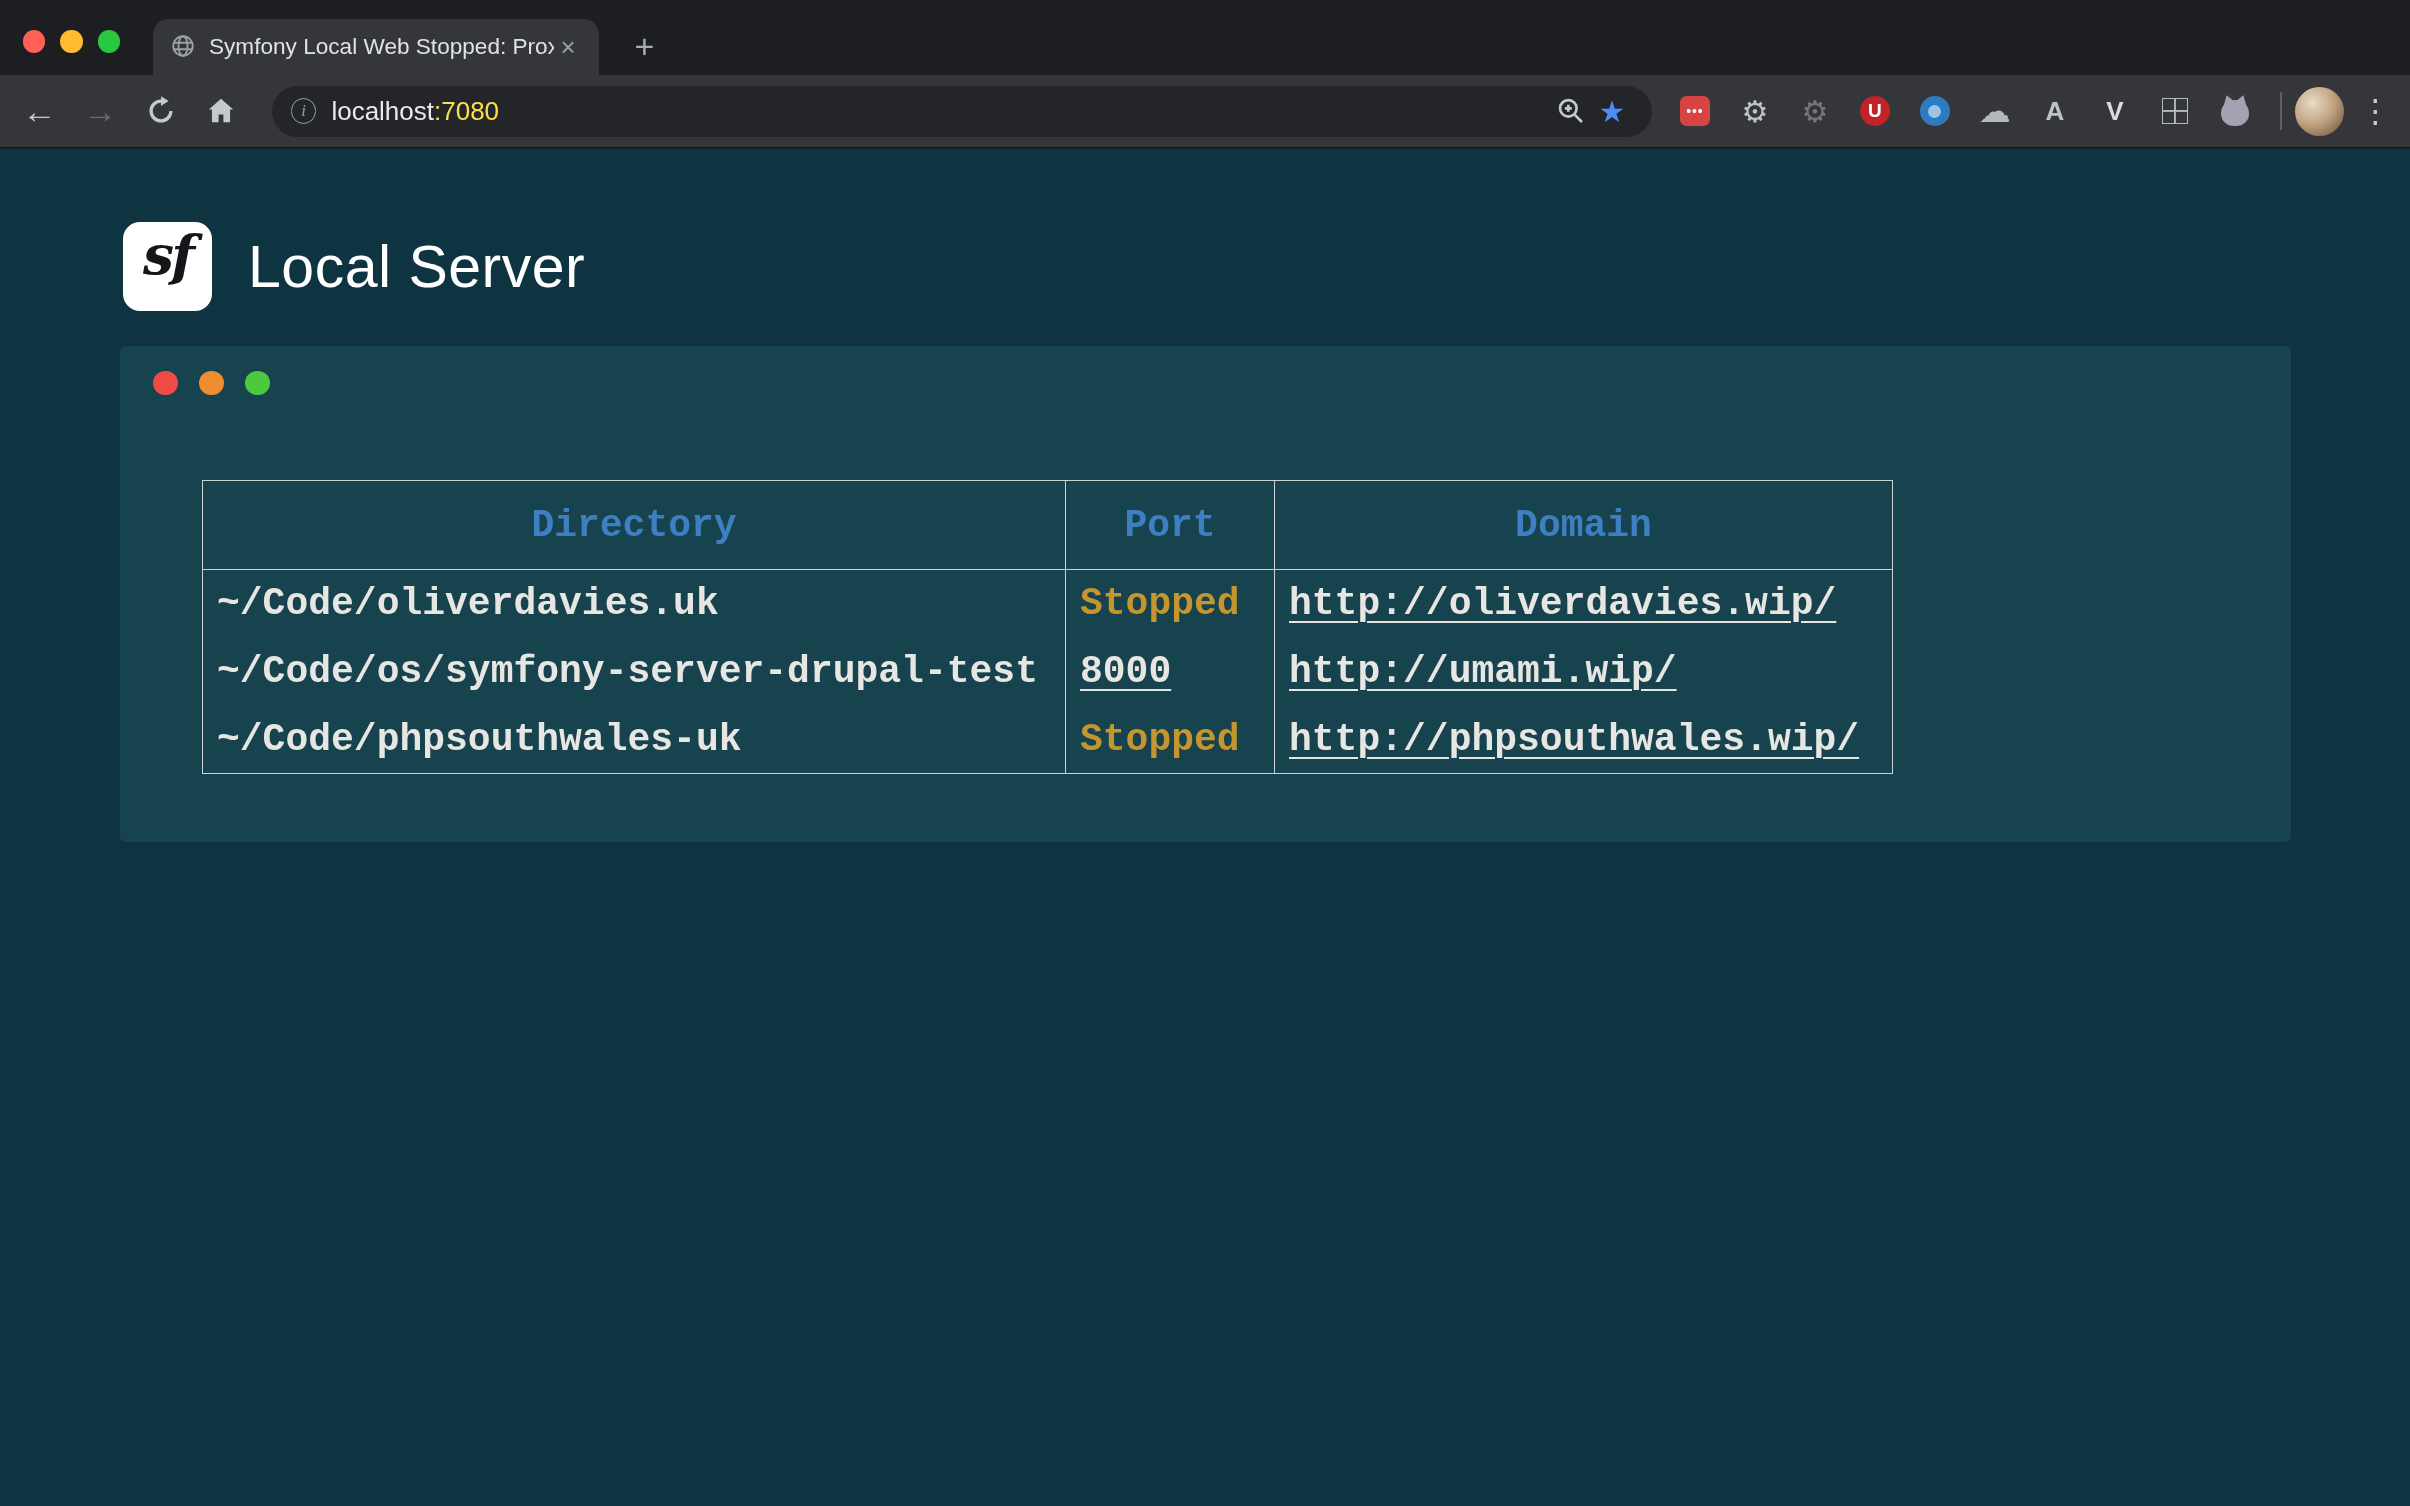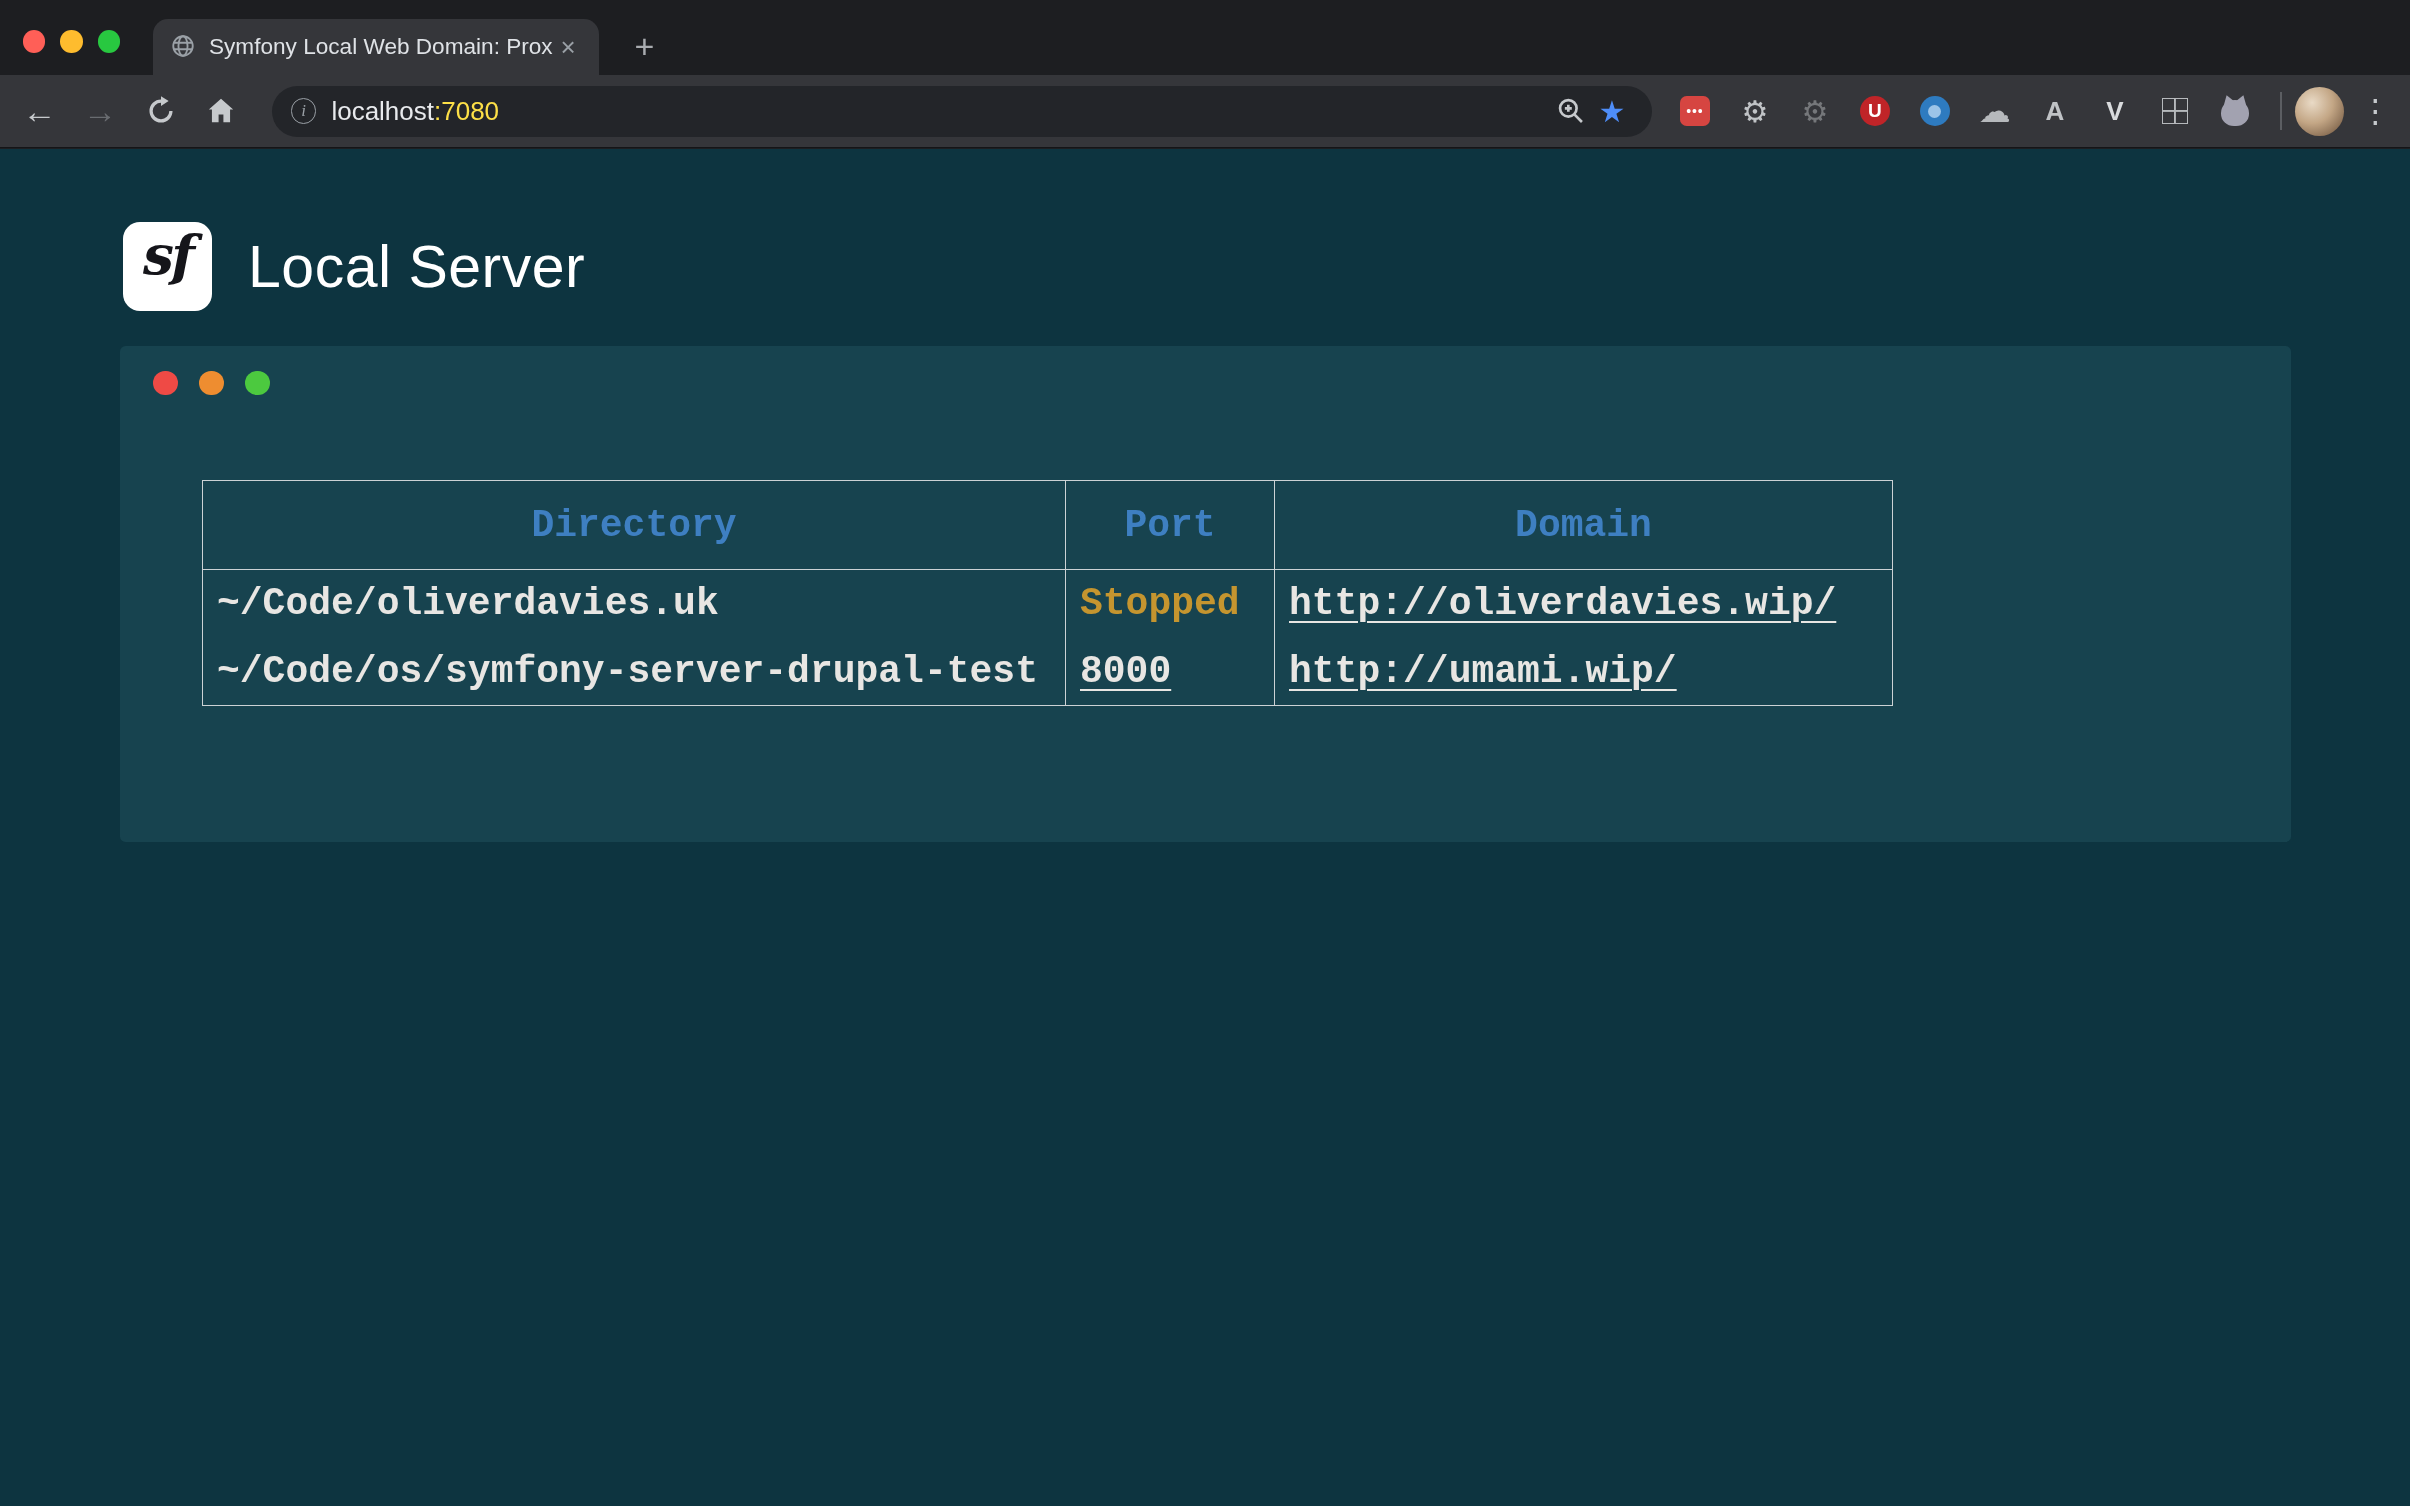--- a/index.html
+++ b/index.html
@@ -115,21 +115,21 @@
     <div class="tab">
       <span>
         <svg viewBox="0 0 24 24" width="26" height="26">
           <g fill="none" stroke="#9aa0a6" stroke-width="1.7">
             <circle cx="12" cy="12" r="9"></circle>
             <ellipse cx="12" cy="12" rx="4.2" ry="9"></ellipse>
             <path d="M3.4 9h17.2M3.4 15h17.2"></path>
           </g>
         </svg>
       </span>
-      <span class="tab-title">Symfony Local Web Domain: Prox</span>
+      <span class="tab-title">Symfony Local Web Stopped: Prox</span>
       <span class="tab-close">×</span>
     </div>
     <div class="newtab">+</div>
   </div>
 
   <div class="toolbar">
     <div class="nav-btn">←</div>
     <div class="nav-btn disabled">→</div>
     <div class="nav-btn">
       <svg viewBox="0 0 24 24" width="34" height="34">
@@ -230,17 +230,22 @@
         <tr>
           <td class="dir">~/Code/oliverdavies.uk</td>
           <td><span class="stopped">Stopped</span></td>
           <td><a class="wlink" href="#">http://oliverdavies.wip/</a></td>
         </tr>
         <tr>
           <td class="dir">~/Code/os/symfony-server-drupal-test</td>
           <td><a class="wlink" href="#">8000</a></td>
           <td><a class="wlink" href="#">http://umami.wip/</a></td>
         </tr>
+        <tr>
+          <td class="dir">~/Code/phpsouthwales-uk</td>
+          <td><span class="stopped">Stopped</span></td>
+          <td><a class="wlink" href="#">http://phpsouthwales.wip/</a></td>
+        </tr>
       </tbody>
     </table>
   </div>
 </div>
 
 
 </body></html>

